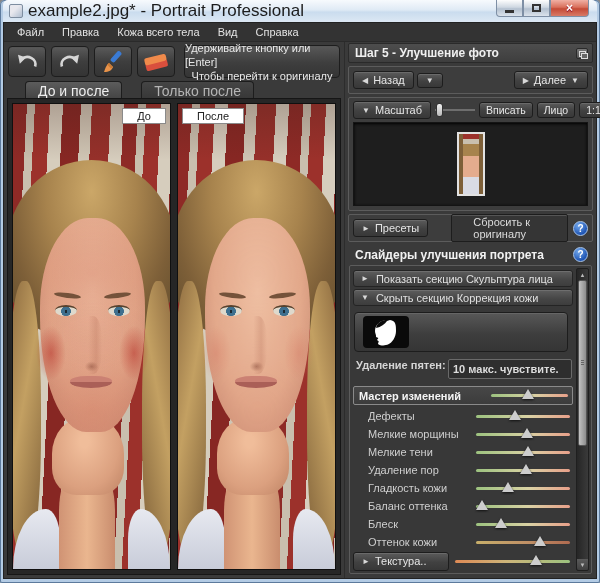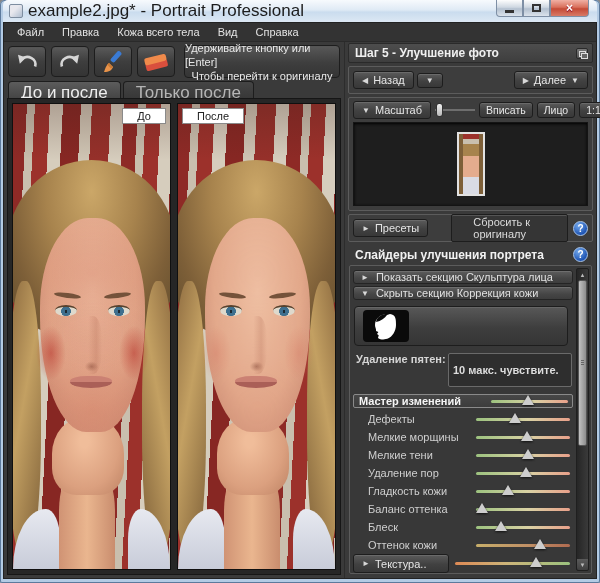--- a/index.html
+++ b/index.html
@@ -43,22 +43,22 @@
   .tool-btn { width:38px; height:31px; border:1px solid #1d1d1d; border-radius:4px;
     background:linear-gradient(#5a5a5a,#3e3e3e 50%,#343434);
     display:flex; align-items:center; justify-content:center; box-shadow:0 1px 0 #555 inset; }
   .hold-btn { margin-left:4px; flex:1; height:33px; border:1px solid #1d1d1d; border-radius:4px;
     background:linear-gradient(#585858,#3e3e3e 55%,#353535); color:#e8e8e8; font-size:11px;
     display:flex; flex-direction:column; align-items:center; justify-content:center; line-height:14px;
     box-shadow:0 1px 0 #555 inset; }
 
   
   .tab-row { height:17px; display:flex; padding-left:4px; gap:2px; }
-  .tab { font-size:17px; padding:1px 12px 0 12px; border:1px solid #1d1d1d; border-bottom:none;
-    border-radius:4px 4px 0 0; }
+  .tab { font-size:14px; padding:1px 12px 0 12px; border:1px solid #1d1d1d; border-bottom:none;
+    border-radius:4px 4px 0 0;margin-left:17px; }
   .tab.active { background:linear-gradient(#5c5c5c,#454545); color:#eee; }
   .tab.inactive { background:linear-gradient(#454545,#383838); color:#b5b5b5; }
 
   
   .photo-area { flex:1; margin:0 3px 3px 3px; background:#262626; border:1px solid #161616;
     display:flex; gap:6px; padding:4px; min-height:0; }
   .photo { position:relative; flex:1; border:1px solid #101010; overflow:hidden; }
   .photo-label { position:absolute; top:4px; z-index:30; background:#fff; border:1px solid #8a8a8a;
     color:#222; font-size:11px; padding:1px 14px; }
   .photo.before .photo-label { right:4px; }
@@ -172,21 +172,21 @@
 
   .face-btn-row { padding:6px 2px 5px 2px; }
   .face-btn { width:214px; height:40px; border:1px solid #1d1d1d; border-radius:4px;
     background:linear-gradient(#585858,#3e3e3e 55%,#353535); box-shadow:0 1px 0 #666 inset;
     display:flex; align-items:center; gap:8px; padding:0 8px; color:#e6e6e6; font-size:11px; }
   .face-ico { width:46px; height:32px; background:#0a0a0a; border-radius:4px; flex:0 0 auto;
     display:flex; align-items:center; justify-content:center; }
 
   .spot-row { display:flex; align-items:flex-start; justify-content:space-between; padding:2px 2px 6px 4px;font-weight:bold; }
   .spot-label { color:#d5d5d5; font-size:11px; }
-  .spot-select { width:124px; height:34px; border:1px solid #6a6a6a; border-radius:2px; background:#2e2e2e;
+  .spot-select { width:124px; height:20px; border:1px solid #6a6a6a; border-radius:2px; background:#2e2e2e;
     color:#ddd; font-size:11px; display:flex; align-items:center; padding:0 4px;
     white-space:nowrap; overflow:hidden; }
 
   .master-row { display:flex; align-items:center; border:1px solid #8a8a8a; border-radius:2px;
     background:linear-gradient(#474747,#3c3c3c); height:21px; padding:0 4px 0 5px; margin:1px 1px 2px 1px;gap:24px; }
   .master-row .s-label { font-weight:bold; color:#f5f5f5; width:108px; font-size:11px; }
 
   .s-row { display:flex; align-items:center; height:18px; padding:0 4px 0 16px; }
   .s-label { width:108px; color:#cfcfcf; font-size:11px; white-space:nowrap; overflow:hidden; flex:0 0 auto; }
   .s-track { position:relative; flex:1; height:3px; border-radius:2px;

